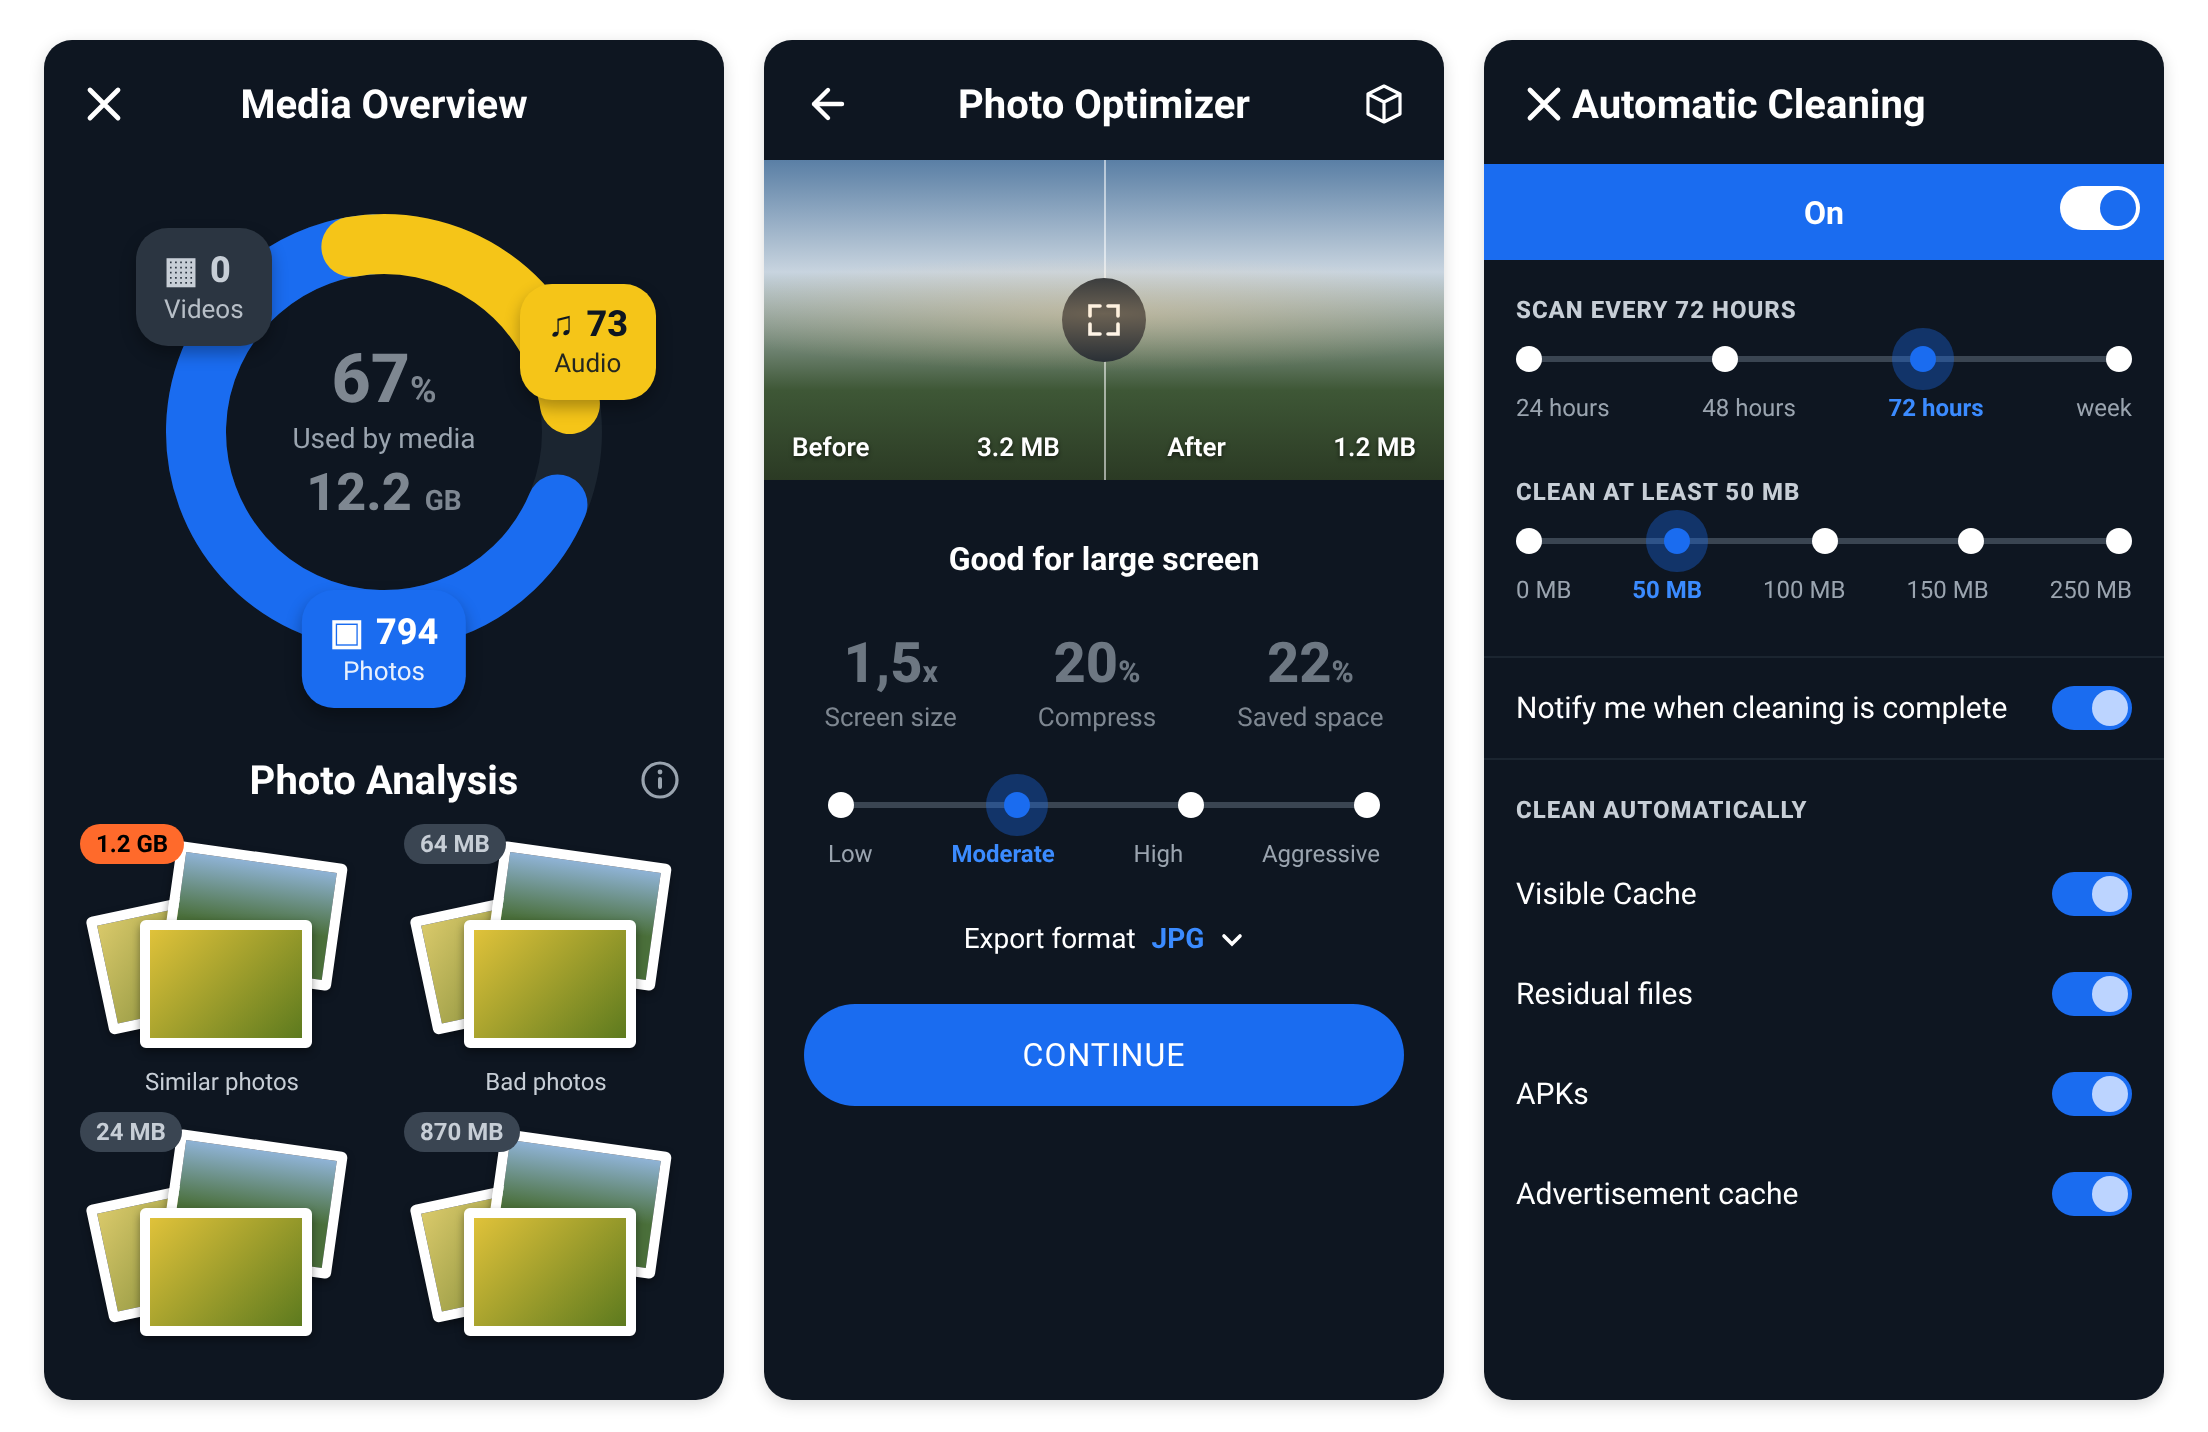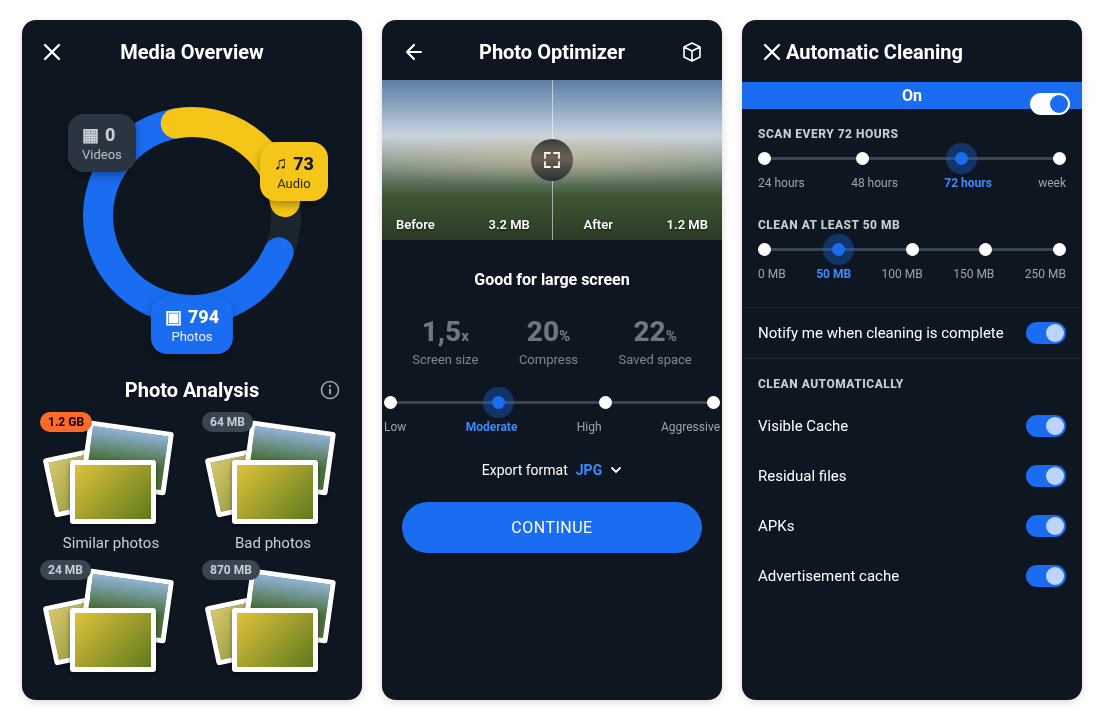--- a/index.html
+++ b/index.html
@@ -54,48 +54,48 @@
   .cards{ display:grid; grid-template-columns:1fr 1fr; gap:12px 0; padding:0 8px 14px;}
   .card{ text-align:center;}
   .stack{ position:relative; width:150px; height:110px; margin:0 auto;}
   .ph{ position:absolute; background:linear-gradient(135deg,#5a8a3a,#2f5e1f); border:5px solid #fff; border-radius:3px; box-shadow:0 2px 4px rgba(0,0,0,.4);}
   .ph.a{ width:80px;height:60px; left:12px; top:34px; transform:rotate(-12deg); background:linear-gradient(135deg,#d9c96a,#6a7a2a);}
   .ph.b{ width:86px;height:64px; left:48px; top:10px; transform:rotate(8deg); background:linear-gradient(180deg,#8fb3d6 0%,#4a6f3a 60%);}
   .ph.c{ width:86px;height:64px; left:34px; top:44px; background:linear-gradient(135deg,#e0c23a,#5d7a1e);}
   .badge{ position:absolute; top:-4px; left:4px; font-size:12px; font-weight:700; padding:3px 8px; border-radius:10px; z-index:5;}
   .badge-orange{ background:#ff6a2b; color:#000000;}
   .badge-grey{ background:#3a4552; color:#c7ced6;}
-  .card-label{ font-size:15px; color:#c7ced6; margin-top:8px;}
+  .card-label{ font-size:12px; color:#c7ced6; margin-top:8px;}
 
   
   .preview{ position:relative; height:160px; margin:4px 0 0; background:linear-gradient(180deg,#5a7fa5 0%,#c8d4df 35%,#3e5736 72%,#2b3a24 100%); }
   .preview:after{ content:""; position:absolute; inset:0; background:radial-gradient(ellipse 140% 40% at 50% 48%, rgba(255,210,150,.35) 0%, rgba(255,210,150,0) 45%);}
   .divider{ position:absolute; left:50%; top:0; bottom:0; width:1px; background:rgba(255,255,255,.55);}
   .expand{ position:absolute; left:50%; top:50%; transform:translate(-50%,-50%); width:42px;height:42px;border-radius:50%;background:#1d2630;display:flex;align-items:center;justify-content:center;}
   .pv-row{ position:absolute; bottom:8px; left:0; right:0; display:flex; justify-content:space-between; padding:0 14px; font-size:13px; font-weight:600;}
   .pv-row span{ text-shadow:0 1px 2px rgba(0,0,0,.6);}
   .gfls{ text-align:center; font-weight:700; font-size:16px; margin:30px 0 26px;}
   .stats{ display:flex; justify-content:space-around; padding:0 10px; color:#7e8791;}
   .stat{ text-align:center;}
   .stat .v{ font-size:28px; font-weight:800; color:#6d7782;}
   .stat .v small{font-size:15px;}
   .stat .l{ font-size:13px; margin-top:4px;}
-  .slider-row{ position:relative; margin:34px 2px 0; }
+  .slider-row{ position:relative; margin:34px 32px 0; }
   .track{ height:3px; background:#3a4552; border-radius:2px; position:relative;}
   .dots{ position:absolute; left:0; right:0; top:-5px; display:flex; justify-content:space-between;}
   .dot{ width:13px;height:13px;border-radius:50%;background:#fff;}
   .dot.active{ background:#1a6cf0; box-shadow:0 0 0 9px rgba(26,108,240,.35);}
   .slabels{ display:flex; justify-content:space-between; margin-top:16px; font-size:12px; color:#9aa4af;}
   .slabels .active{ color:#3b8bff; font-weight:700;}
   .export{ text-align:center; margin:28px 0 0; font-size:14px; display:flex; justify-content:center; gap:8px; align-items:center;}
   .export .jpg{ color:#3b8bff; font-weight:700;}
   .cta{ margin:24px 20px 0; background:#1a6cf0; color:#fff; text-align:center; padding:16px 0; border-radius:30px; font-weight:400; letter-spacing:.5px;}
 
   
-  .onbar{ background:#1a6cf0; display:flex; align-items:center; justify-content:center; position:relative; height:27px; font-weight:700; margin-top:6px;}
+  .onbar{ background:#1a6cf0; display:flex; align-items:center; justify-content:center; position:relative; height:48px; font-weight:700; margin-top:6px;}
   .toggle{ width:40px; height:22px; border-radius:11px; background:#fff; position:relative;}
   .toggle .knob{ position:absolute; top:2px; right:2px; width:18px;height:18px;border-radius:50%;background:#1a6cf0;}
   .onbar .toggle{ position:absolute; right:12px; top:11px;}
   .onbar .toggle .knob{ background:#1a6cf0;}
   .sect-lbl{ font-size:12px; font-weight:800; letter-spacing:.5px; color:#c7ced6; padding:18px 16px 10px;}
   .s3 .slider-row{ margin:6px 16px 0;}
   .s3 .slabels{ font-size:12px;}
   .switch-row{ display:flex; align-items:center; justify-content:space-between; padding:14px 16px; font-size:15px;}
   .switch-row .toggle{ background:#1a6cf0;}
   .switch-row .toggle .knob{ right:2px; background:#bcd4ff;}
@@ -115,20 +115,25 @@
     <div class="title">Media Overview</div>
     <div class="spacer"></div>
   </div>
 
   <div class="donut-wrap">
     <svg width="260" height="260" viewBox="0 0 260 260">
       <circle cx="130" cy="130" r="94" fill="none" stroke="#1b2530" stroke-width="30"></circle>
       <circle cx="130" cy="130" r="94" fill="none" stroke="#1a6cf0" stroke-width="30" stroke-dasharray="400 590" stroke-dashoffset="-70" stroke-linecap="round" transform="rotate(-20 130 130)"></circle>
       <circle cx="130" cy="130" r="94" fill="none" stroke="#f5c518" stroke-width="30" stroke-dasharray="150 590" stroke-dashoffset="0" stroke-linecap="round" transform="rotate(-100 130 130)"></circle>
     </svg>
+    <div class="donut-center">
+      <div class="pct"><span>67</span><small>%</small></div>
+      <div class="lbl">Used by media</div>
+      <div class="gb"><span>12.2</span> <small>GB</small></div>
+    </div>
     <div class="chip chip-videos">
       <div class="row1">
           <span>▦</span>
           <span>0</span>
         </div>
       <div class="row2">Videos</div>
     </div>
     <div class="chip chip-audio">
       <div class="row1">
           <span>♫</span>

